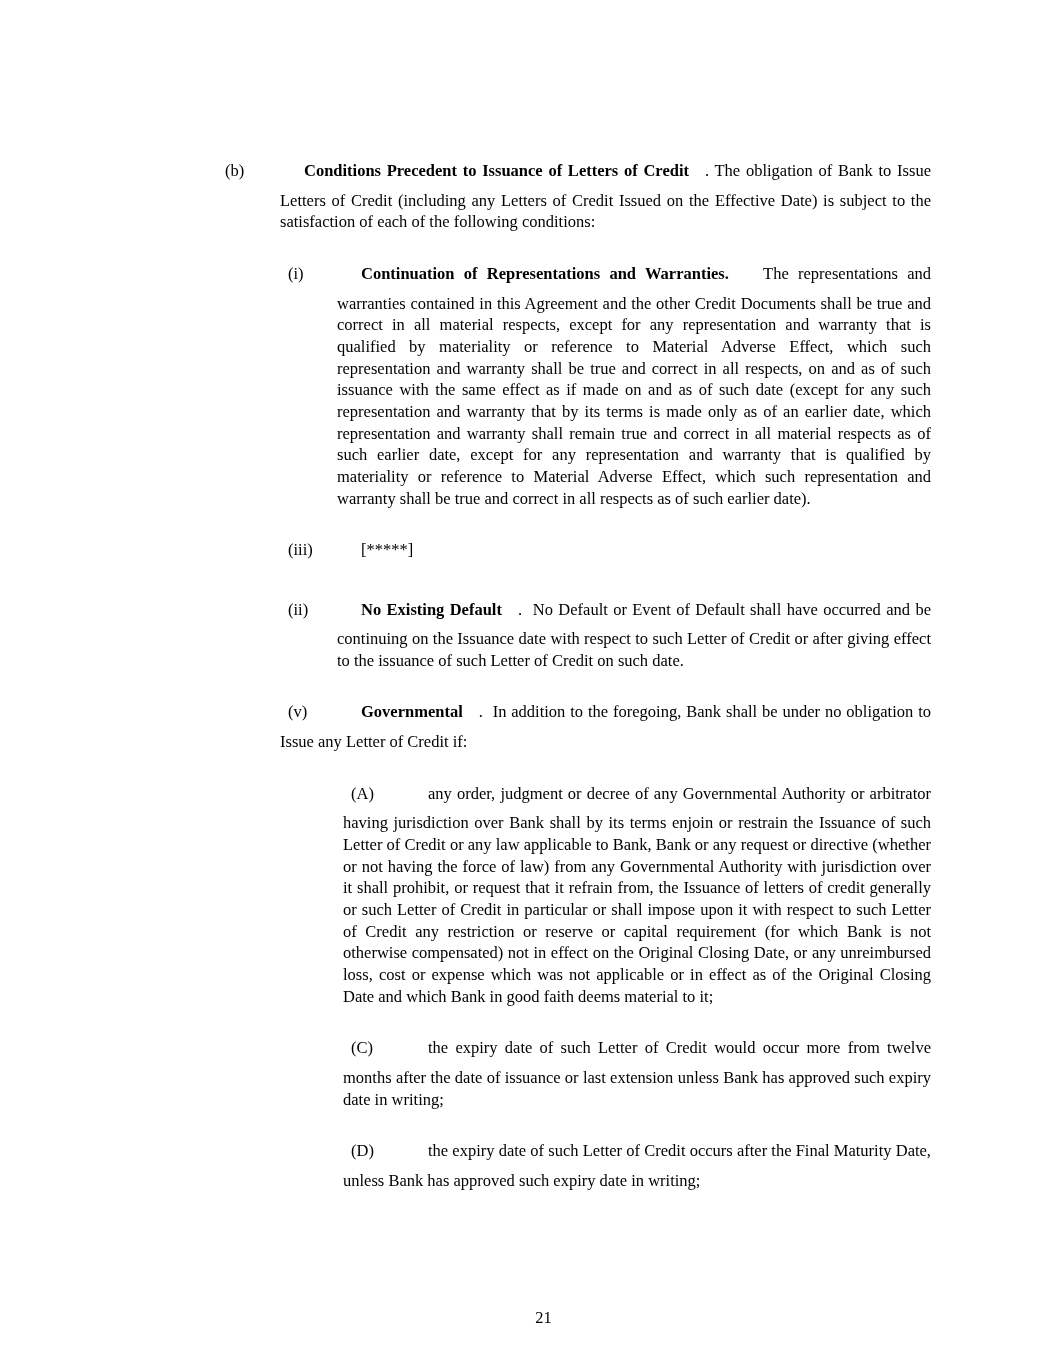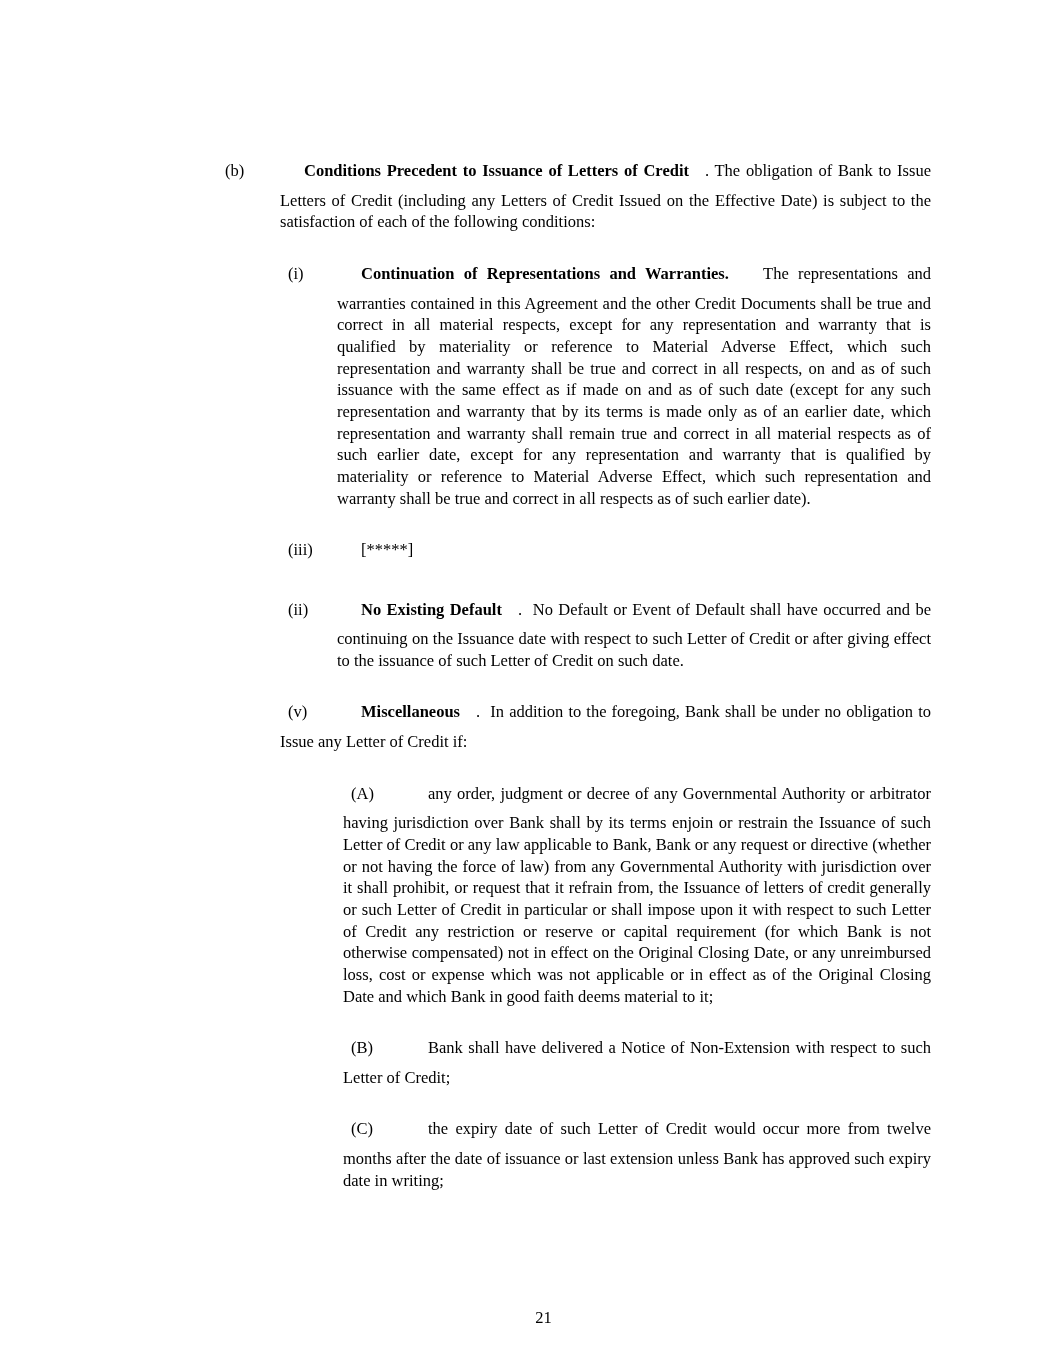--- a/index.html
+++ b/index.html
@@ -69,31 +69,31 @@
   <div class="para item-para">
     <span class="plabel">(iii)</span><span>[*****]</span>
   </div>
 
   <div class="para item-para">
     <span class="plabel">(ii)</span><span class="bold">No Existing Default</span><span>.&nbsp; No Default or Event of Default shall have occurred and be continuing on the Issuance date with respect to such Letter of Credit or after giving effect to the issuance of such Letter of Credit on such date.</span>
   </div>
 
 
   <div class="para item-v-para">
-    <span class="plabel">(v)</span><span class="bold">Miscellaneous</span><span>.&nbsp; In addition to the foregoing, Bank shall be under no obligation to Issue any Letter of Credit if:</span>
+    <span class="plabel">(v)</span><span class="bold">Governmental</span><span>.&nbsp; In addition to the foregoing, Bank shall be under no obligation to Issue any Letter of Credit if:</span>
   </div>
 
   <div class="para sub-para">
     <span class="plabel">(A)</span><span>any order, judgment or decree of any Governmental Authority or arbitrator having jurisdiction over Bank shall by its terms enjoin or restrain the Issuance of such Letter of Credit or any law applicable to Bank, Bank or any request or directive (whether or not having the force of law) from any Governmental Authority with jurisdiction over it shall prohibit, or request that it refrain from, the Issuance of letters of credit generally or such Letter of Credit in particular or shall impose upon it with respect to such Letter of Credit any restriction or reserve or capital requirement (for which Bank is not otherwise compensated) not in effect on the Original Closing Date, or any unreimbursed loss, cost or expense which was not applicable or in effect as of the Original Closing Date and which Bank in good faith deems material to it;</span>
   </div>
 
-  <div class="para sub-para">
-    <span class="plabel">(B)</span><span>Bank shall have delivered a Notice of Non-Extension with respect to such Letter of Credit;</span>
-  </div>
 
   <div class="para sub-para">
     <span class="plabel">(C)</span><span>the expiry date of such Letter of Credit would occur more from twelve months after the date of issuance or last extension unless Bank has approved such expiry date in writing;</span>
   </div>
 
+  <div class="para sub-para">
+    <span class="plabel">(D)</span><span>the expiry date of such Letter of Credit occurs after the Final Maturity Date, unless Bank has approved such expiry date in writing;</span>
+  </div>
 
 </div>
 
 <div class="page-num">21</div>
 
 </body></html>

